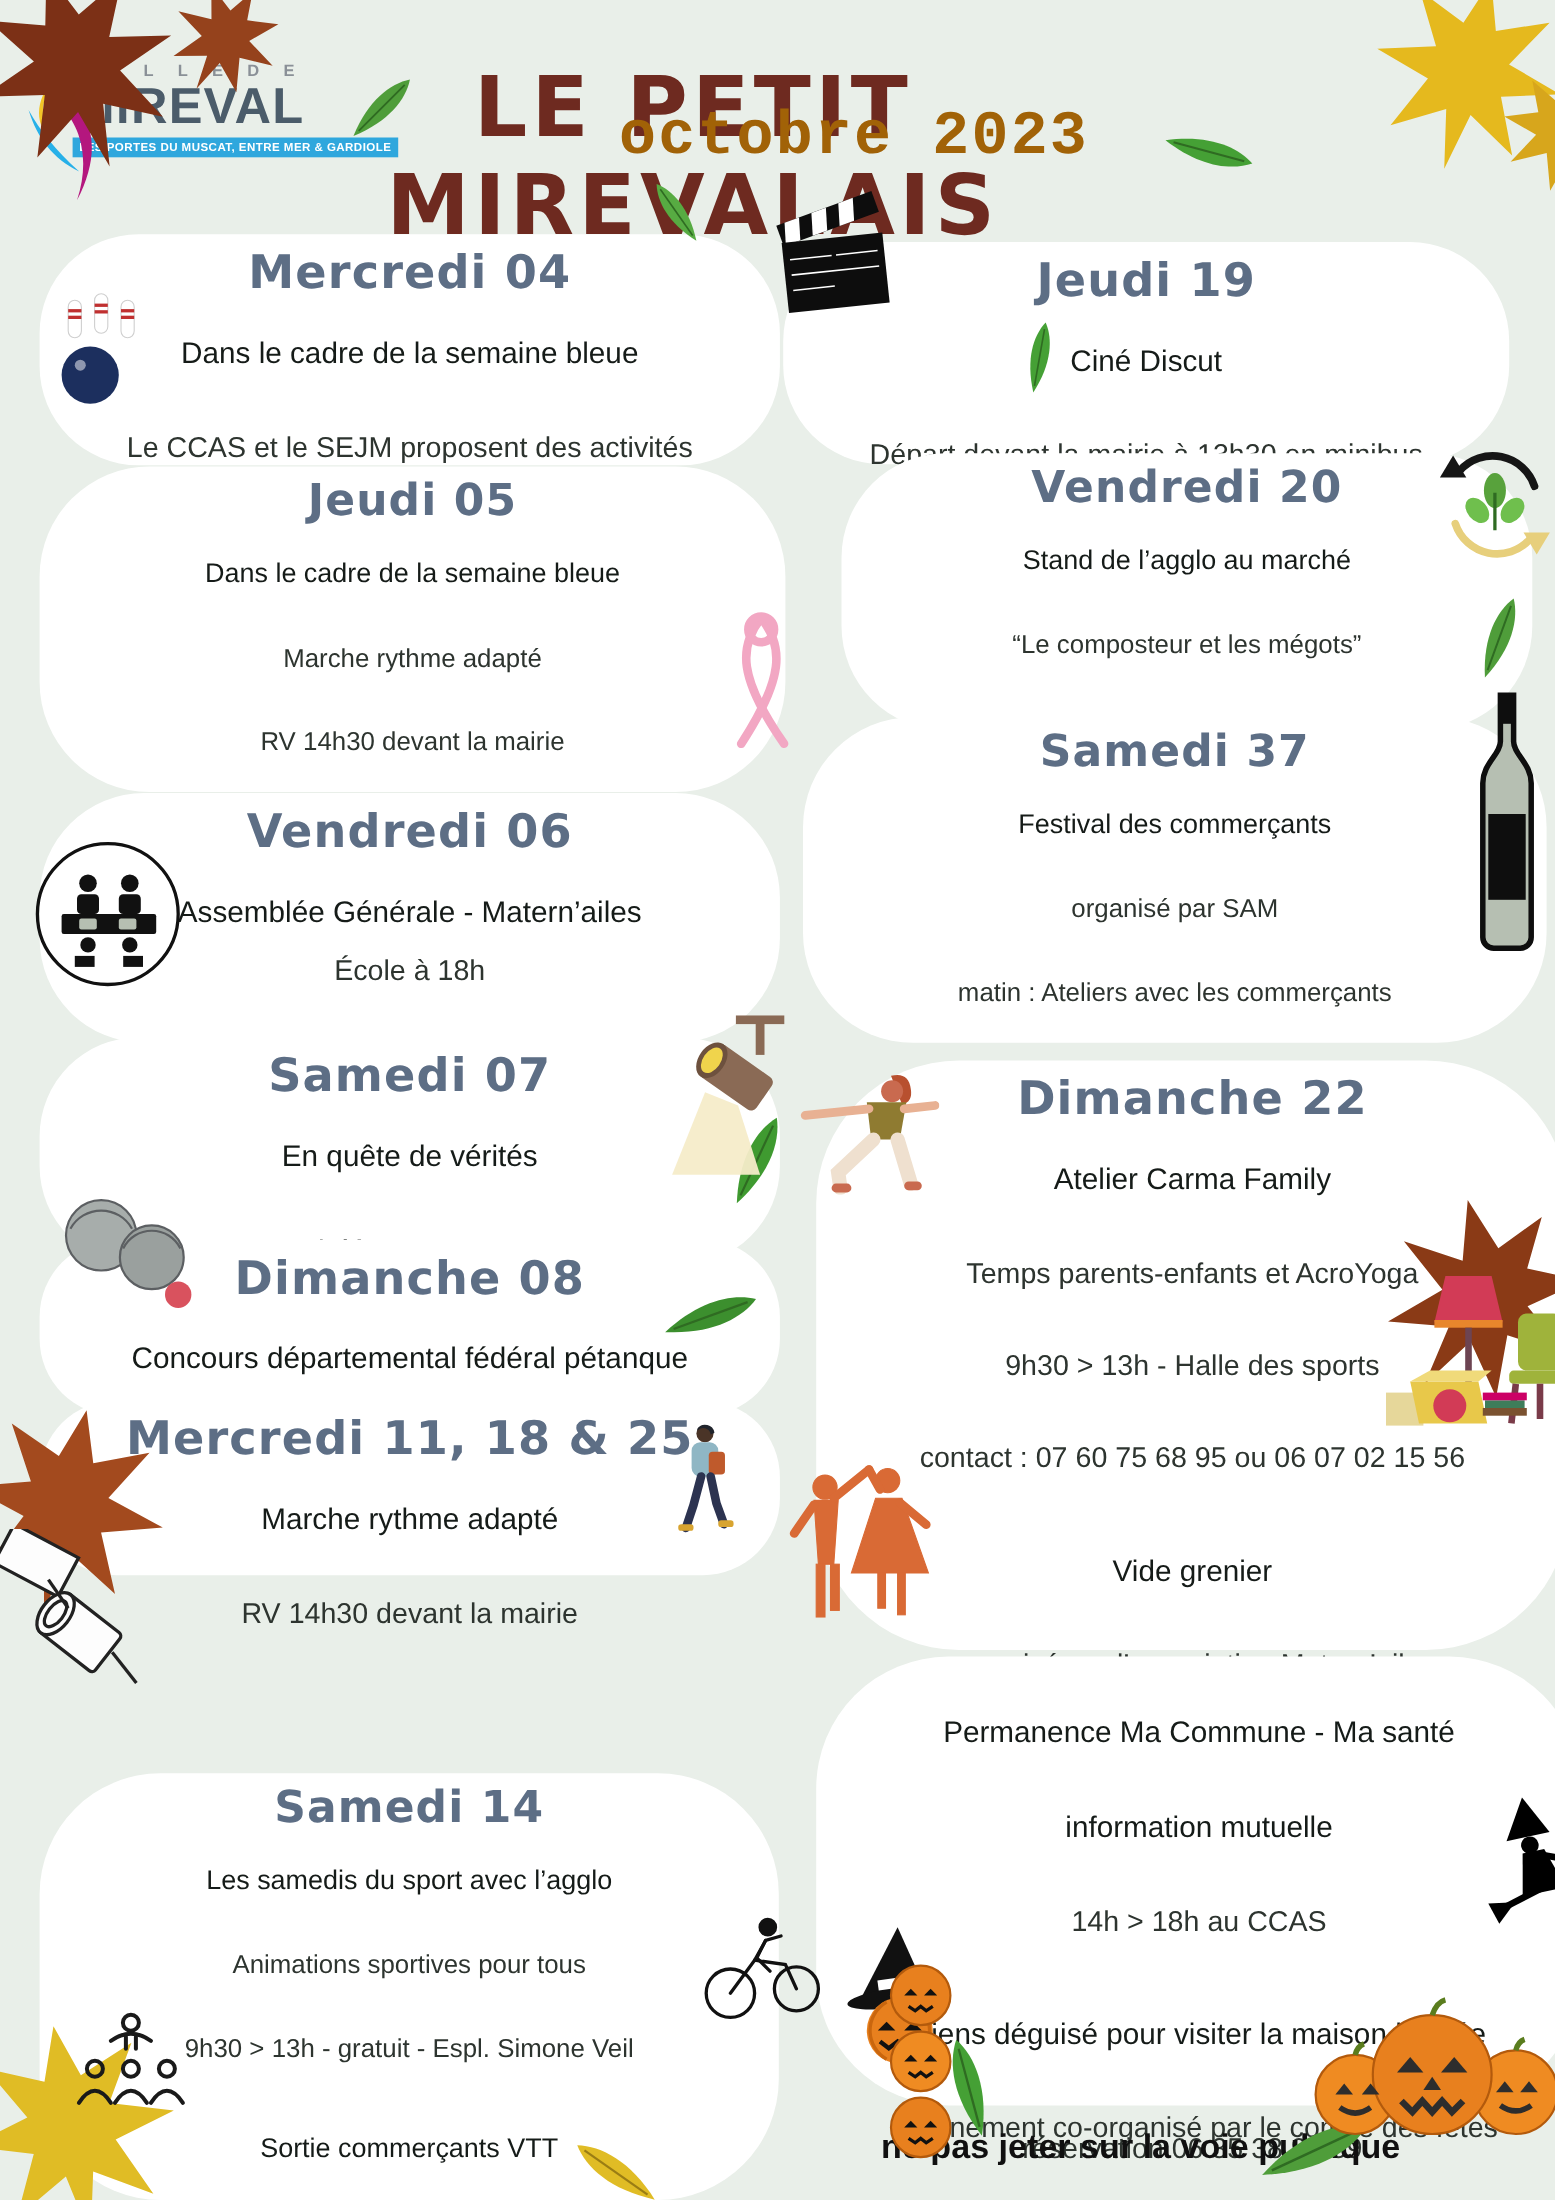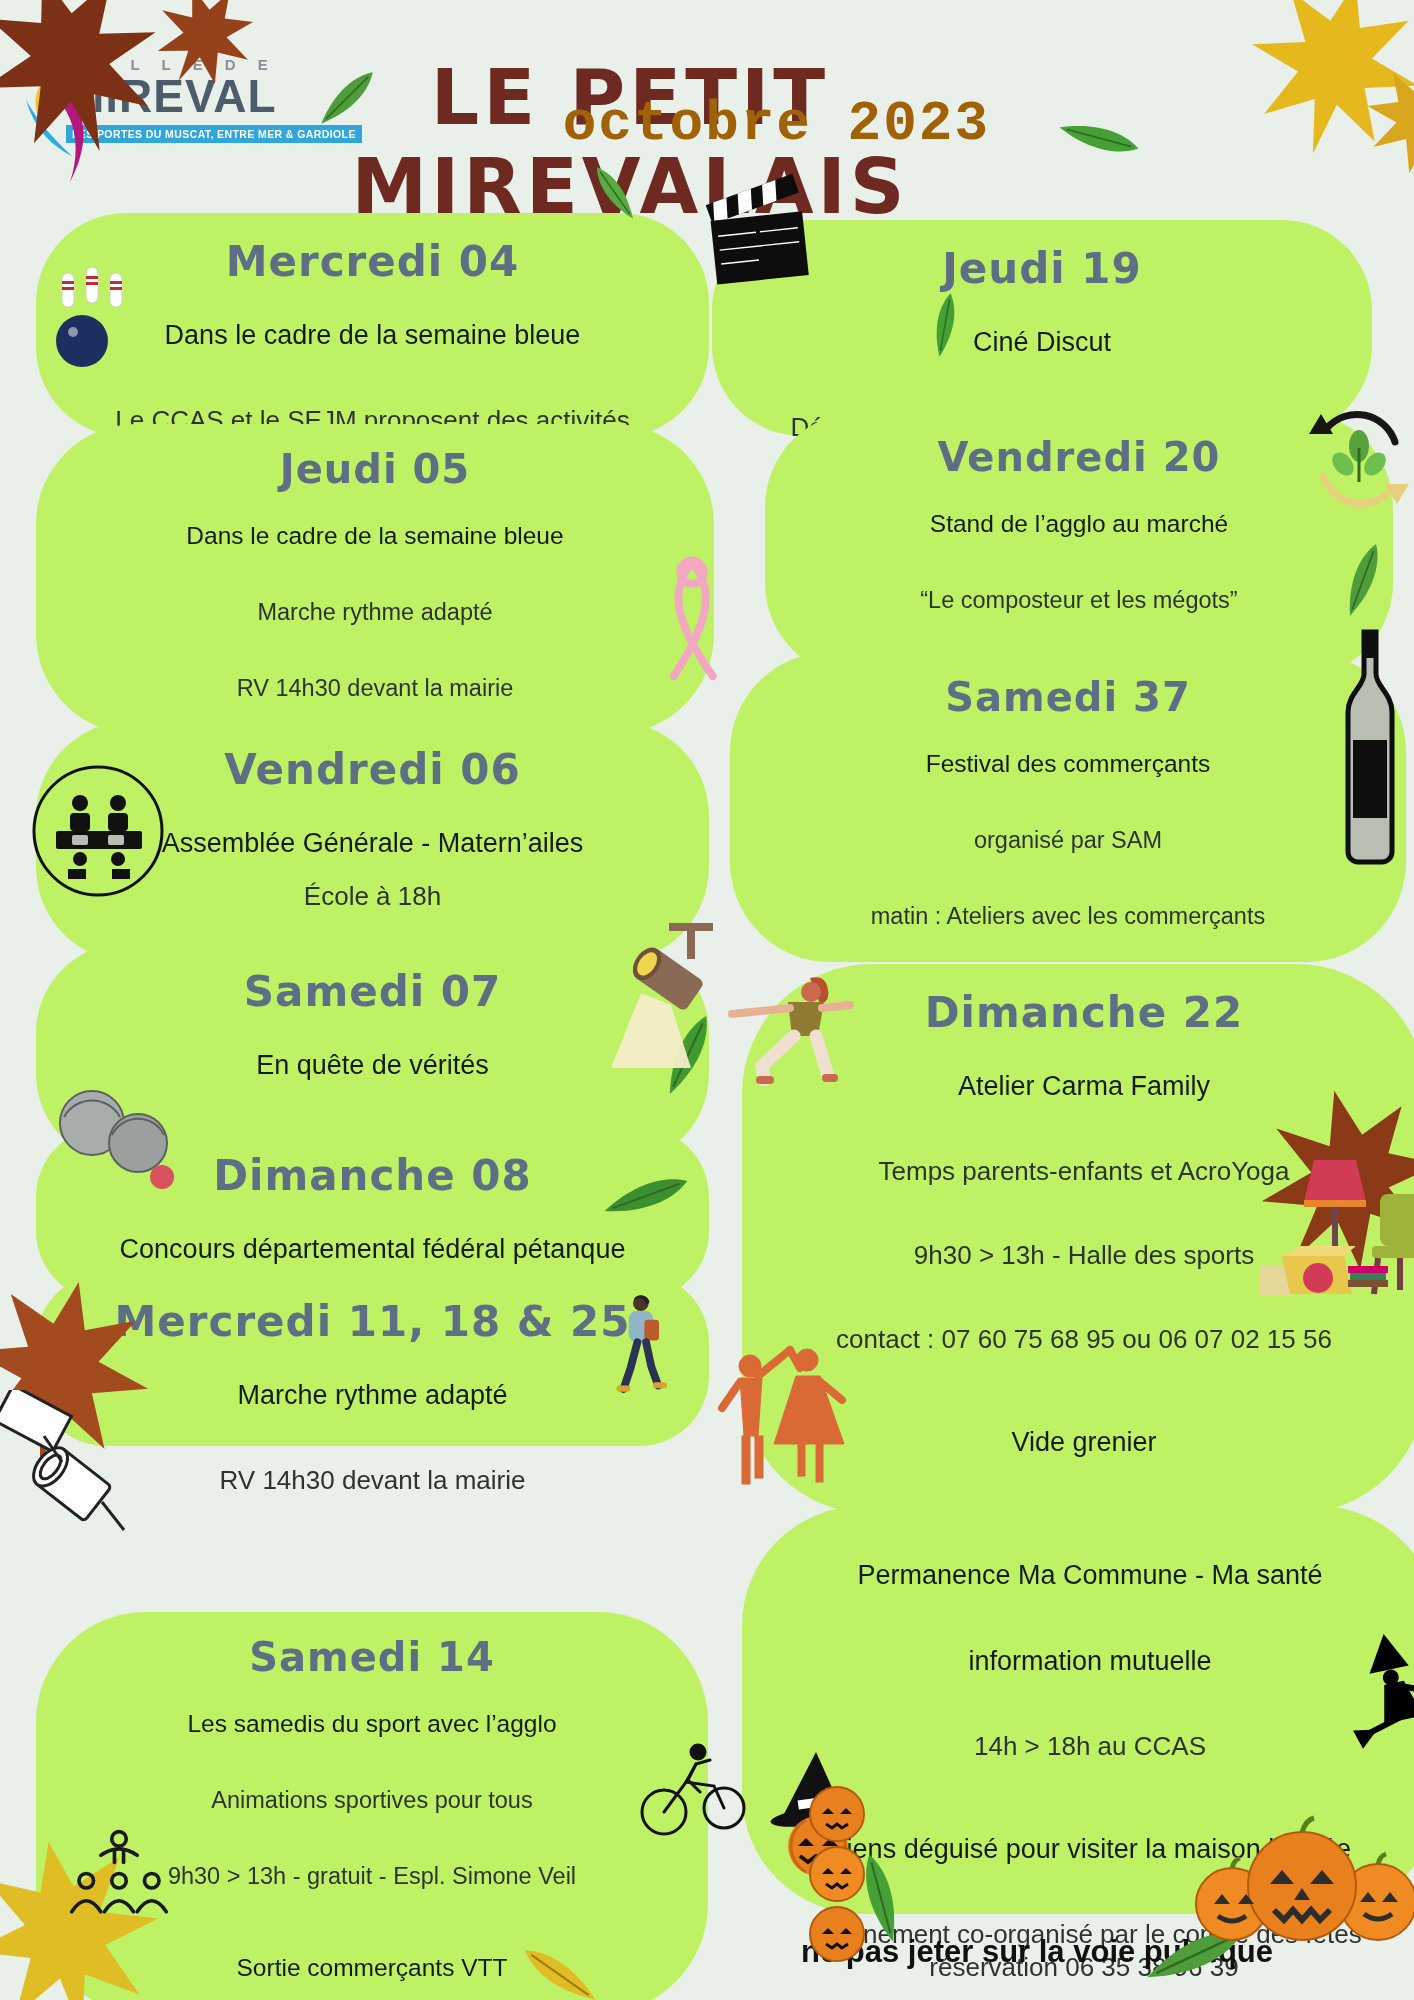--- a/index.html
+++ b/index.html
@@ -11,21 +11,21 @@
   .subtitle{position:absolute;left:140px;width:850px;top:92px;text-align:right;
          font-size:56px;font-weight:800;color:#a16207;letter-spacing:2px;
          font-family:Liberation Mono, monospace;}
   .logo{position:absolute;left:30px;top:56px;width:270px;}
   .logo-villede{margin-left:42px;letter-spacing:9px;font-size:15px;color:#8a9097;font-weight:700;}
   .logo-name{margin-left:36px;font-size:46px;font-weight:800;color:#4b5c6a;letter-spacing:1px;line-height:1.0;}
   .logo-tagline{margin-left:36px;margin-top:6px;display:inline-block;background:#2fa7dd;color:#fff;
         font-size:10.5px;font-weight:700;padding:3px 6px;letter-spacing:.4px;white-space:nowrap;}
   .logo-swoosh{position:absolute;left:-6px;top:8px;}
 
-  .card{position:absolute;background:#bef264;border-radius:95px;padding:20px 24px 14px;
+  .card{position:absolute;background:#ffffff;border-radius:95px;padding:6px 24px 14px;
         display:flex;flex-direction:column;}
   .date{font-size:42px;font-weight:800;color:#5d6e85;text-align:center;margin:4px 0 6px;
         letter-spacing:1px;font-family:"DejaVu Sans",sans-serif;}
   .line{font-size:26px;line-height:32px;color:#2d342f;text-align:center;}
   .line.b{font-weight:400;font-size:27px;color:#151b18;}
   .compact .date{font-size:40px;margin:2px 0 4px;}
   .compact .line{font-size:23.5px;line-height:29px;}
   .compact .line.b{font-size:24.5px;}
   .xs{font-size:21.5px !important;white-space:nowrap;}
   .divider{height:3px;background:#1c1c1c;width:84%;margin:9px auto;border-radius:2px;}

